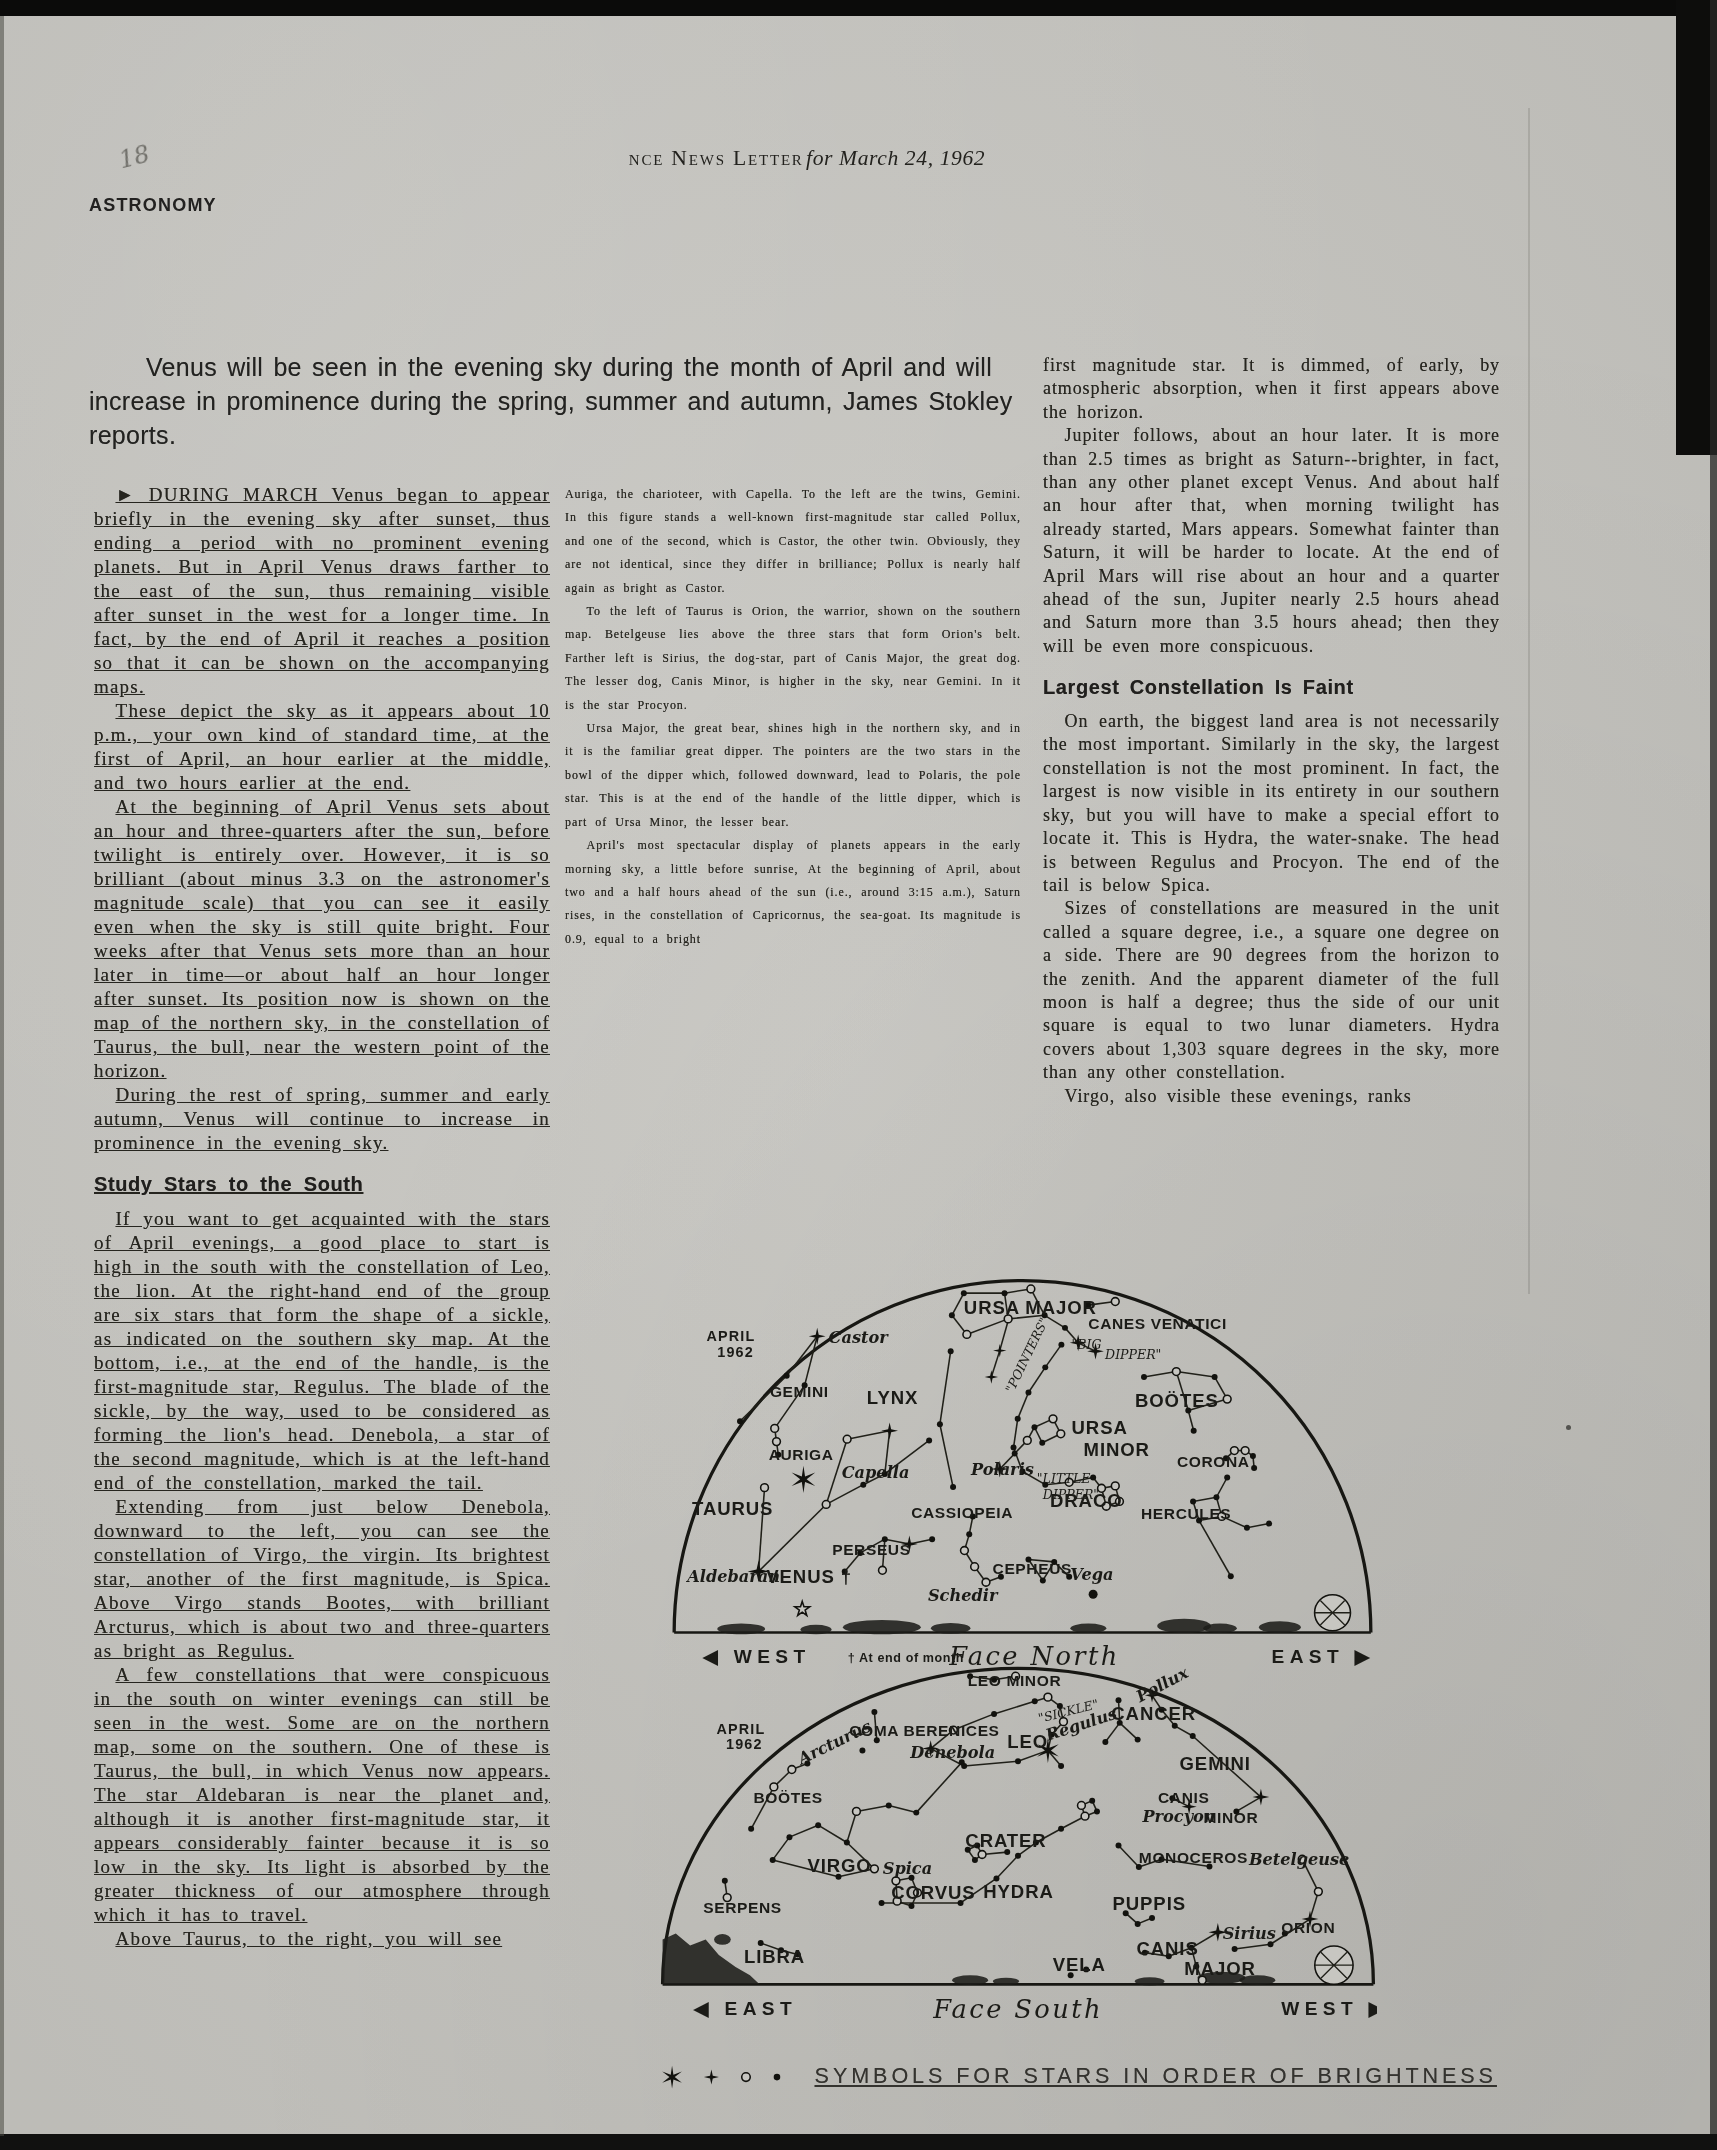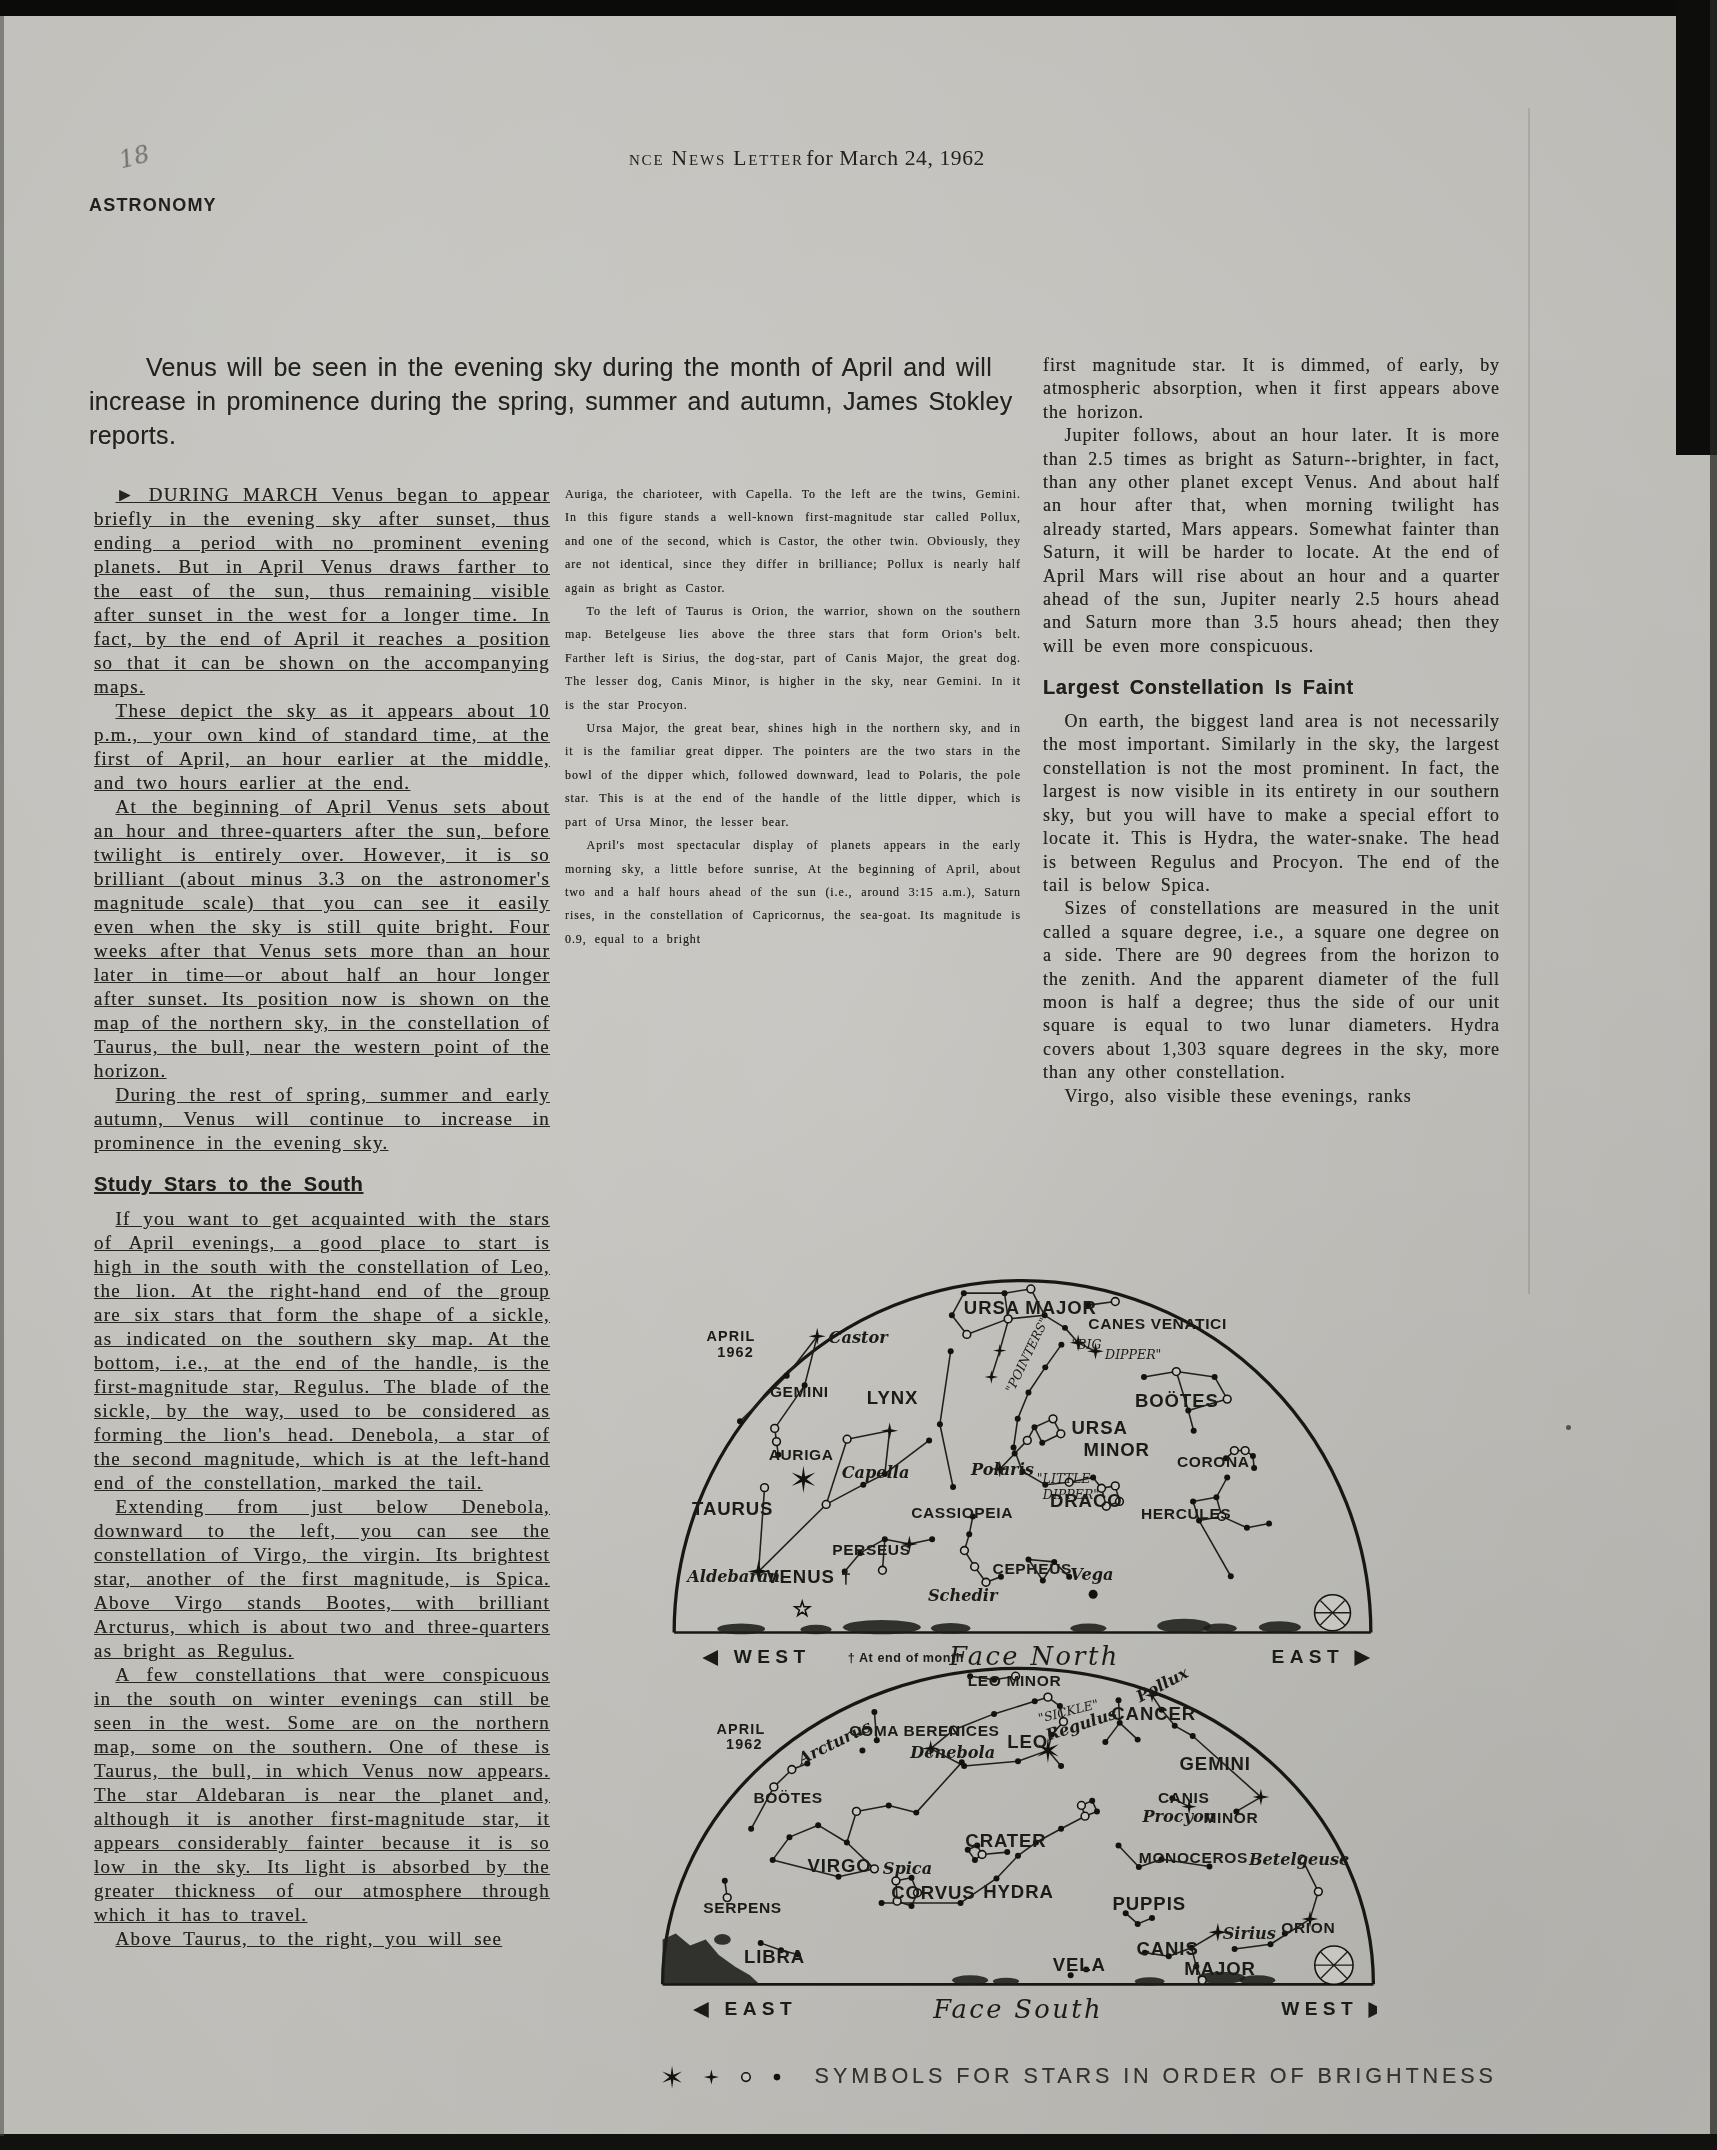--- a/index.html
+++ b/index.html
@@ -16,21 +16,21 @@
   .edge-right{position:absolute;left:1710px;top:0;width:7.2px;height:100%;background:#2a2a27;opacity:.75;}
   .bar-bottom{position:absolute;left:0;top:2134px;width:100%;height:17px;background:#111110;}
   .edge-left{position:absolute;left:0;top:15.6px;width:4.2px;height:2120px;background:#4a4a44;opacity:.55;}
   .fold{position:absolute;left:1528px;top:108px;width:1.8px;height:1186px;background:rgba(40,40,36,.14);}
   .smudge{position:absolute;left:119px;top:143px;font:italic 24px "DejaVu Serif",serif;
     color:#3c3b35;opacity:.6;transform:rotate(-14deg);filter:blur(0.6px);}
   .stray-dot{position:absolute;left:1566px;top:1425px;width:5.4px;height:5.4px;border-radius:50%;background:#3a3a36;opacity:.8;}
 
   .header{position:absolute;left:0;top:146px;width:1614px;text-align:center;color:#23221e;}
   .header .sc{font-variant:small-caps;letter-spacing:1.8px;font-size:21.6px;}
-  .header .it{font-size:21.6px;letter-spacing:0.6px;margin-top:45px;}
+  .header .it{font-style:italic;font-size:21.6px;letter-spacing:0.6px;margin-top:45px;}
   .kicker{position:absolute;left:89px;top:195px;font:700 18px "Liberation Sans",sans-serif;
     letter-spacing:1.2px;color:#222120;}
   .title{position:absolute;left:84px;top:237px;width:1461px;
     font:700 72px "Liberation Sans",sans-serif;letter-spacing:4.8px;word-spacing:9.6px;
     color:#1d1c1a;white-space:nowrap;text-shadow:0.6px 0.6px 0 rgba(30,30,27,.35);}
   .deck{position:absolute;left:89px;top:350px;width:949px;
     font:25px/34px "Liberation Sans",sans-serif;color:#222220;text-indent:57px;
     letter-spacing:0.3px;word-spacing:3px;text-shadow:0 0 0.6px rgba(35,35,32,.4);}
 
   .col{position:absolute;text-align:justify;overflow:hidden;
@@ -61,21 +61,21 @@
   .lb-cap {font:700 26px "Liberation Sans",sans-serif;letter-spacing:1px;}
   .lb-capL{font:700 31px "Liberation Sans",sans-serif;letter-spacing:1.5px;}
   .lb-capS{font:700 24px "Liberation Sans",sans-serif;letter-spacing:2px;}
   .lb-hand{font:italic 600 27px "DejaVu Serif",serif;}
   .lb-handI{font:italic 21px "DejaVu Serif",serif;}
   .lb-dir{font:700 32px "Liberation Sans",sans-serif;letter-spacing:9px;}
   .lb-note{font:700 21px "Liberation Sans",sans-serif;letter-spacing:1px;}
   .lb-script{font:italic 43px "DejaVu Serif",serif;letter-spacing:4px;}
 
   .caption{position:absolute;left:656px;top:2058px;width:754px;height:36px;
-    display:flex;align-items:center;gap:15.6px;color:#34332f;}
+    display:flex;align-items:center;gap:15.6px;color:#34332f;text-decoration:underline;}
   .caption svg{width:143px;height:31px;flex:0 0 auto;}
   .caption .cap-text{font:21.6px "Liberation Sans",sans-serif;letter-spacing:3.9px;
     white-space:nowrap;text-shadow:0 0 0.6px rgba(52,51,47,.5);}
 </style>
 </head>
 <body>
 
 <div class="page">
   <div class="bar-top"></div>
   <div class="bar-right"></div>

